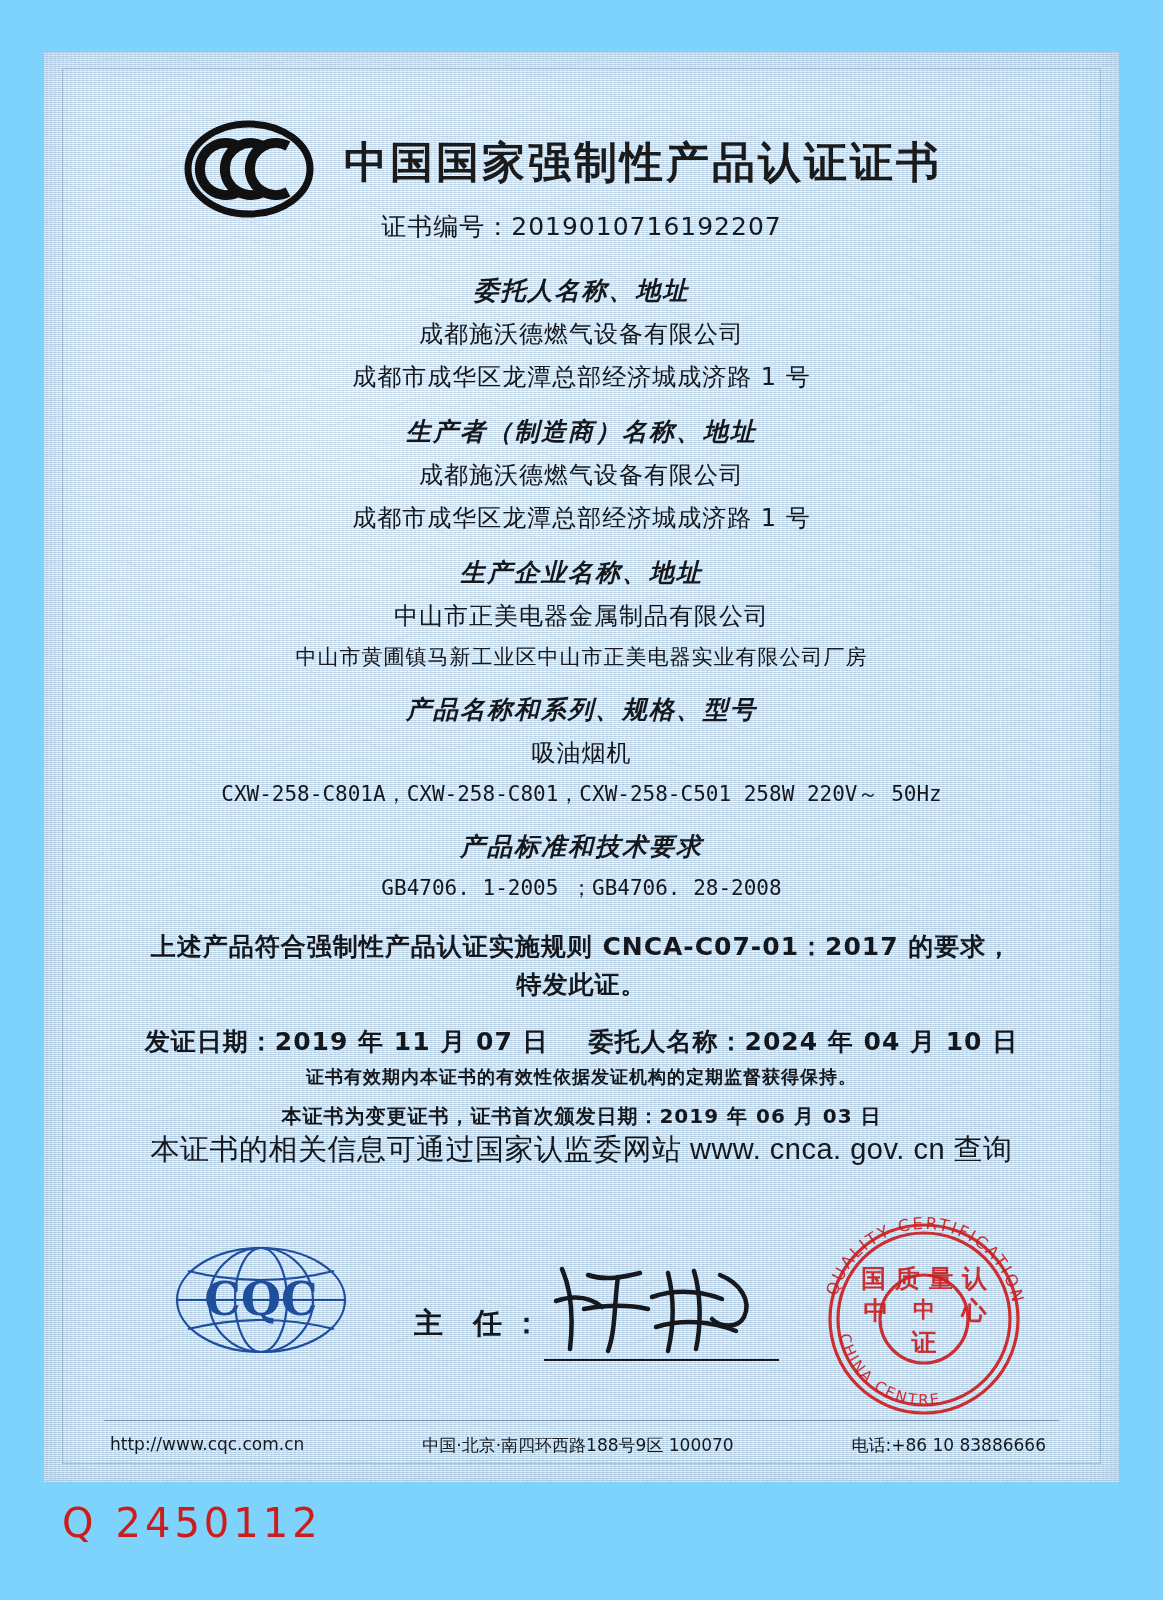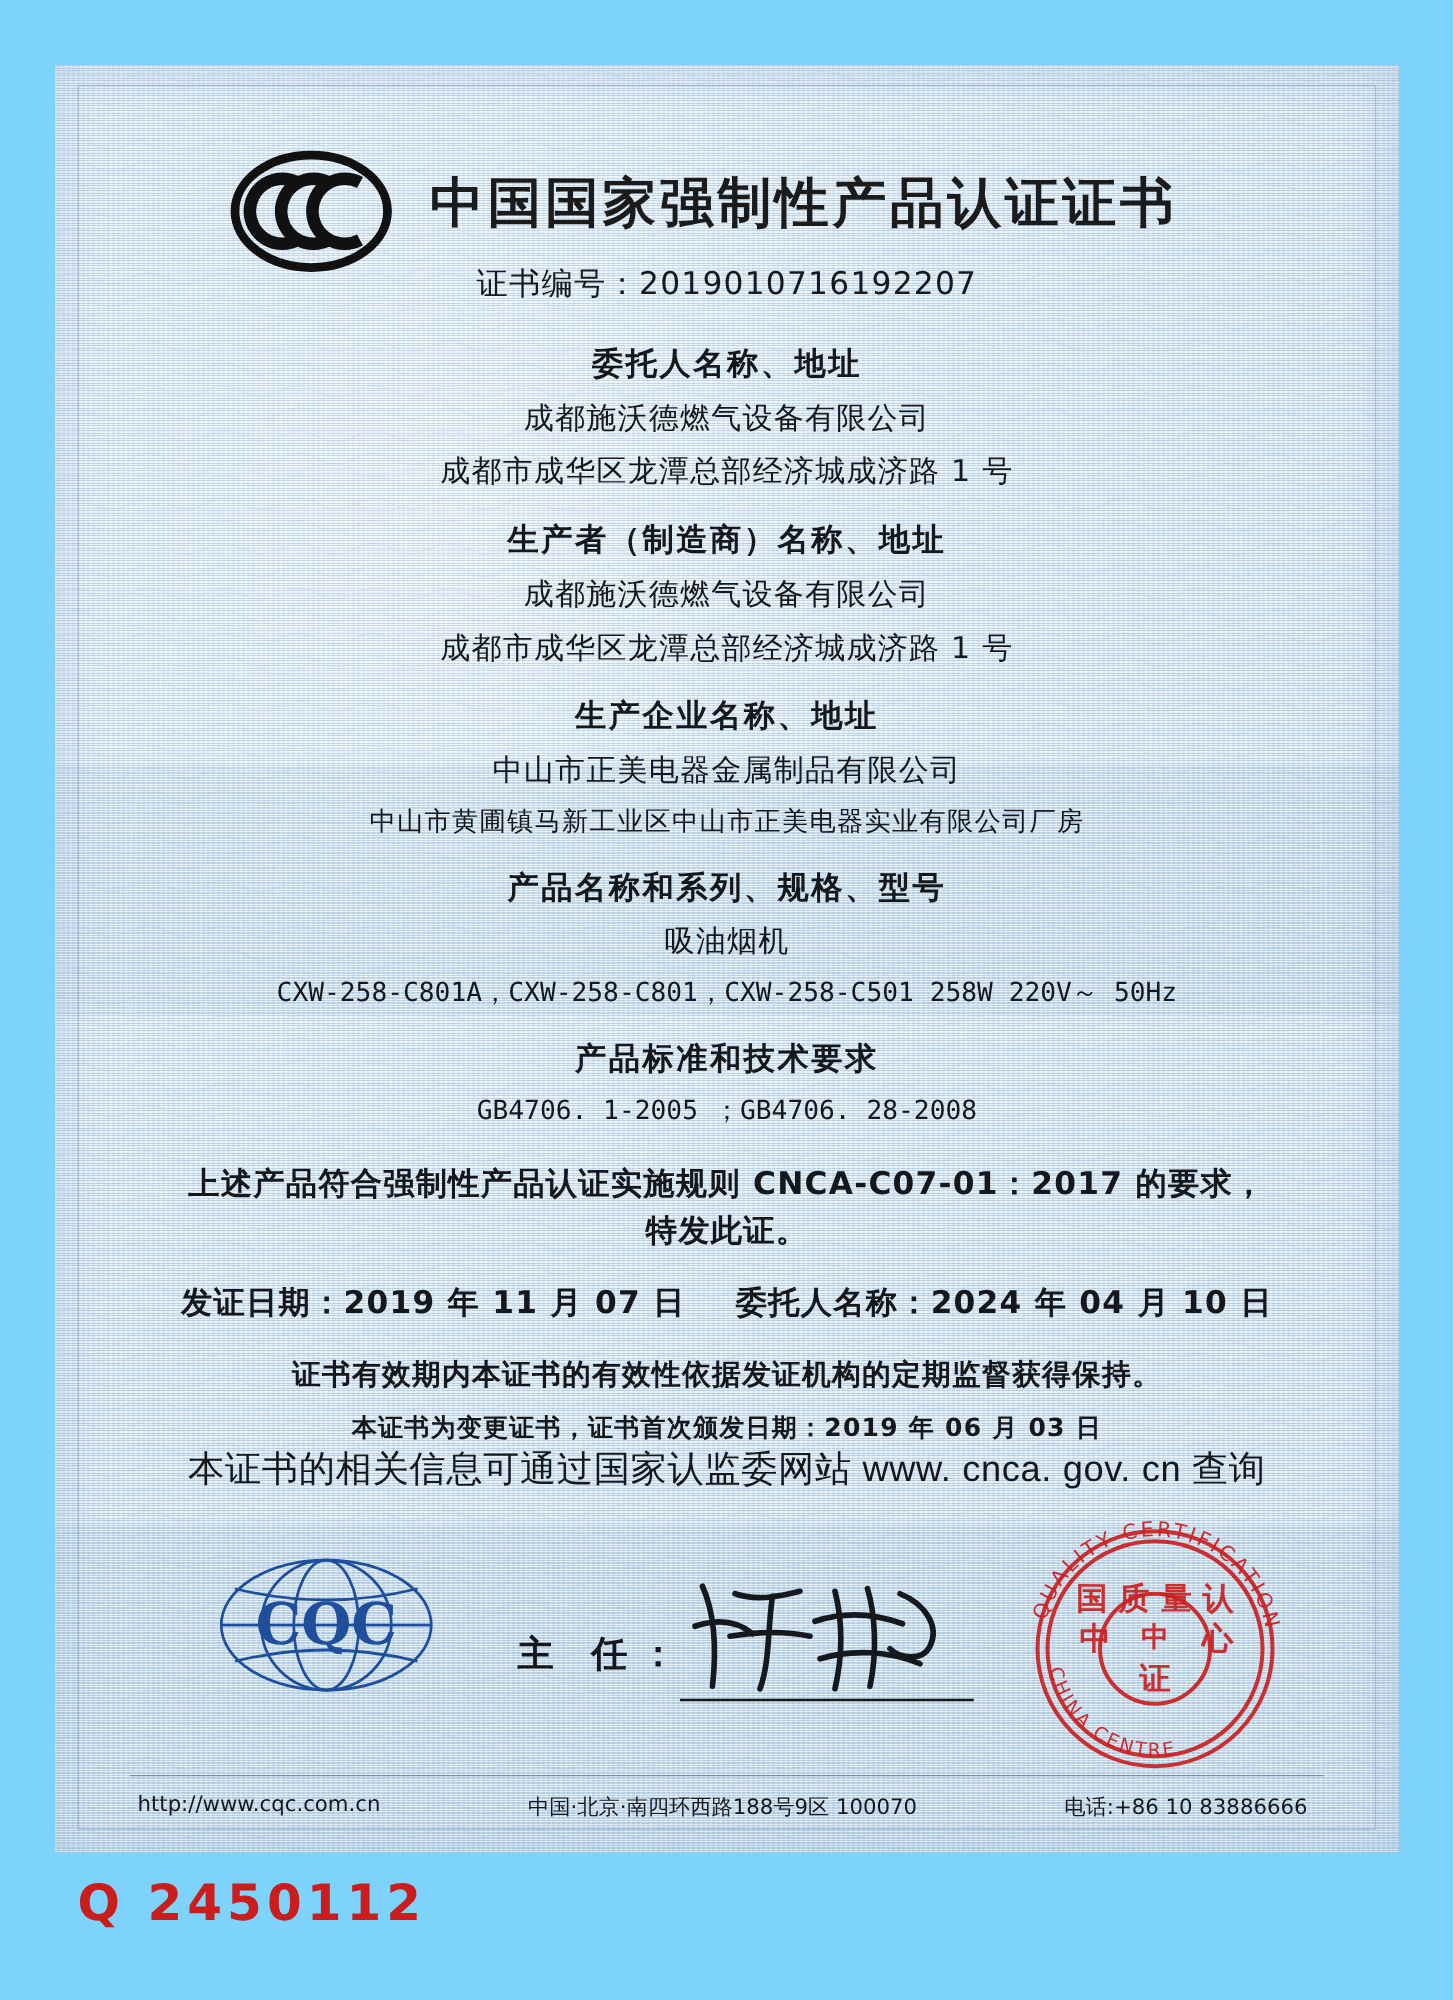--- a/index.html
+++ b/index.html
@@ -88,20 +88,21 @@
     width: 955px;
     text-align: center;
     color: #14171b;
   }
   .sec-label {
     font-size: 25px;
     font-weight: bold;
     letter-spacing: 2px;
     margin-top: 22px;
     font-family: "DejaVu Sans", sans-serif;
+    font-style: italic;
   }
   .sec-value {
     font-size: 24px;
     margin-top: 11px;
     letter-spacing: 1px;
     font-family: "DejaVu Sans", sans-serif;
   }
   .sec-value.small {
     font-size: 21px;
   }
@@ -123,23 +124,23 @@
     font-weight: bold;
     margin-top: 22px;
     letter-spacing: 1px;
     font-family: "DejaVu Sans", sans-serif;
   }
   .dates .gap {
     display: inline-block;
     width: 40px;
   }
   .note {
-    font-size: 23px;
-    font-weight: bold;
-    margin-top: 26px;
+    font-size: 18px;
+    font-weight: bold;
+    margin-top: 7px;
     letter-spacing: 1px;
     font-family: "DejaVu Sans", sans-serif;
   }
   .note2 {
     font-size: 20px;
     font-weight: bold;
     margin-top: 14px;
     letter-spacing: 1px;
     font-family: "DejaVu Sans", sans-serif;
   }
@@ -230,21 +231,20 @@
   .footer .right { position: absolute; right: 6px; top: 0; }
   
   .serial {
     position: absolute;
     left: 62px;
     top: 1500px;
     font-size: 40px;
     color: #cc1d1d;
     letter-spacing: 4px;
     font-family: "DejaVu Sans", sans-serif;
-    font-weight: bold;
   }
   .serial .q {
     margin-right: 18px;
   }
   
   svg { display: block; }
 </style>
 </head>
 <body>
 

